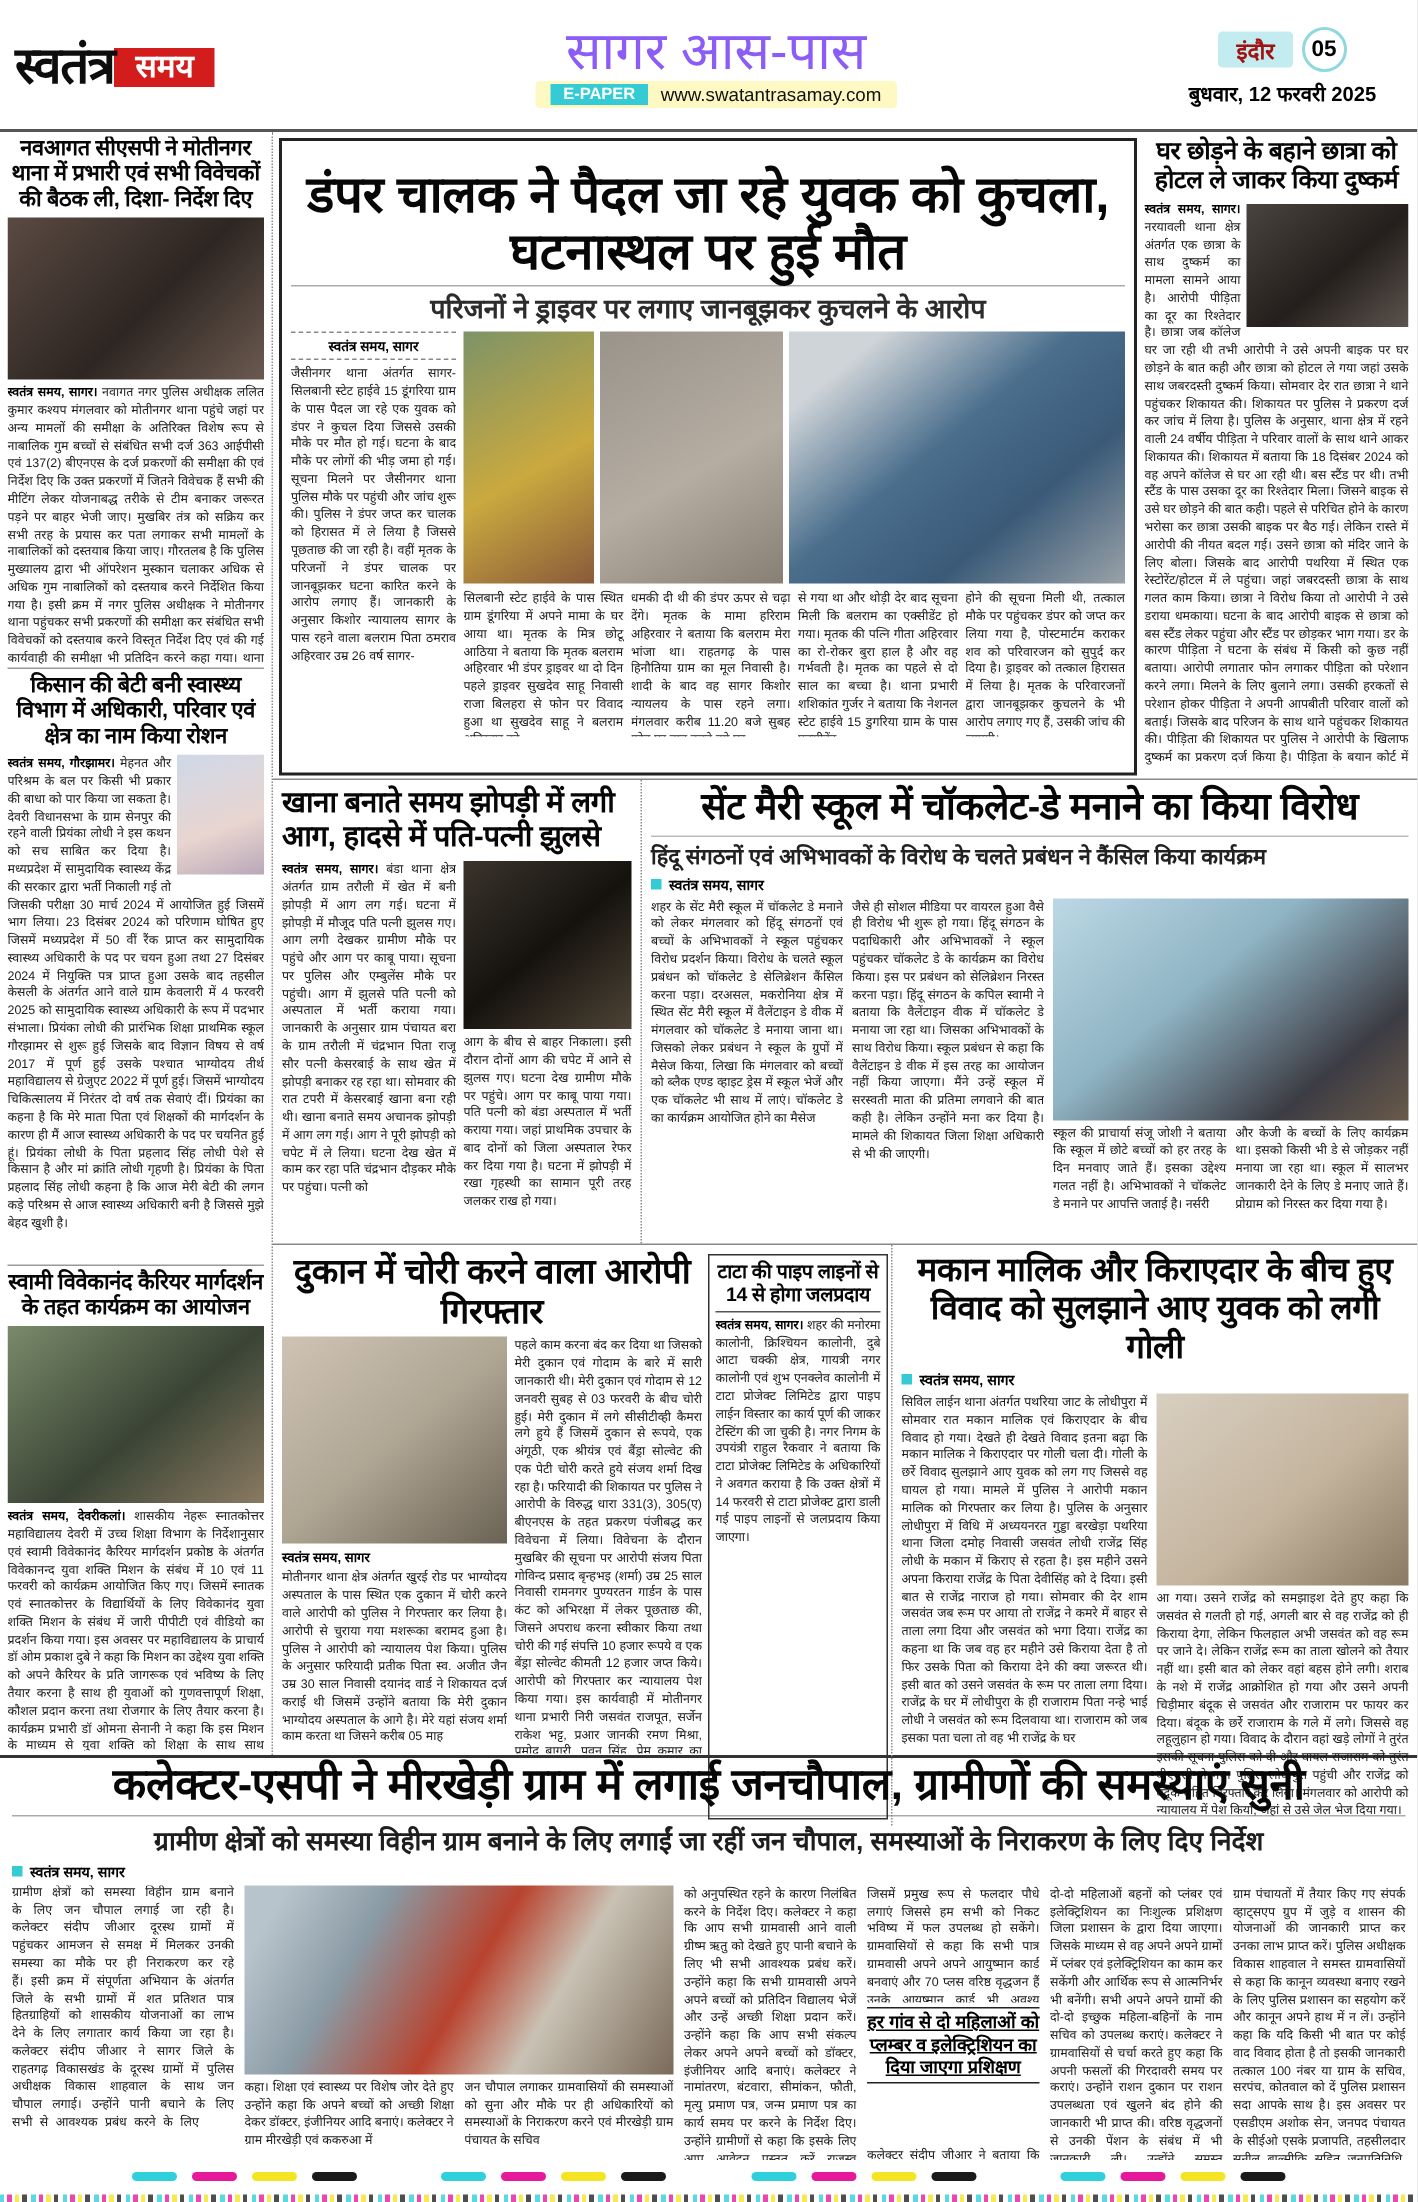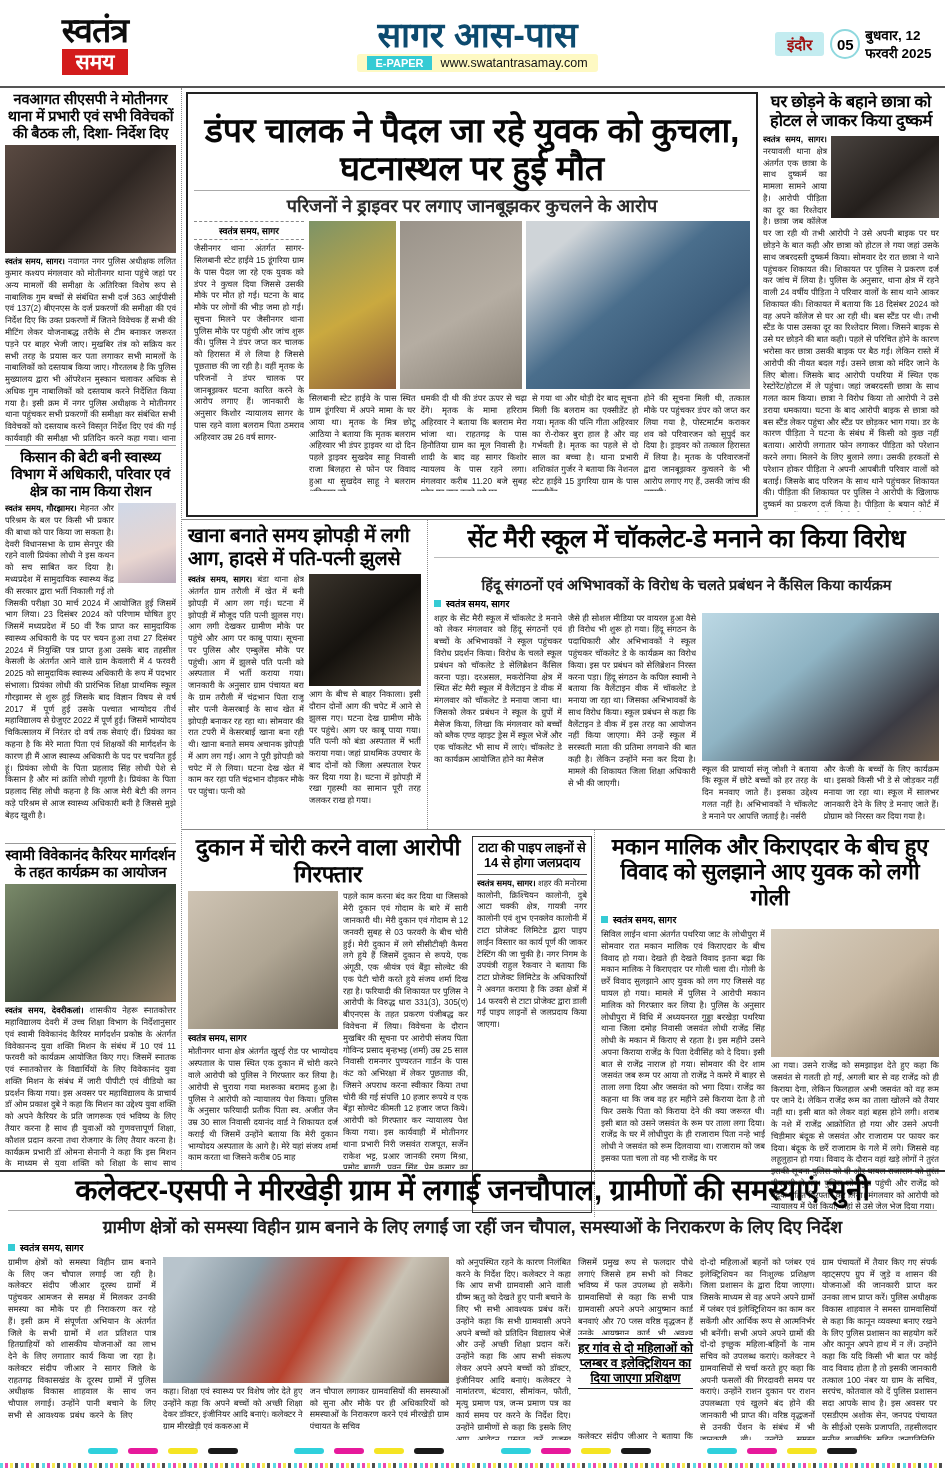--- a/index.html
+++ b/index.html
@@ -2,29 +2,29 @@
 <html><head>
 <meta charset="utf-8">
 <style>
   * { margin:0; padding:0; box-sizing:border-box; }
   html,body { background:#dcdcdc; }
   body { font-family:"Liberation Sans","DejaVu Sans",sans-serif; }
   .page { width:945px; height:1468px; background:#fff; margin:0 auto; position:relative; overflow:hidden; }
 
   
   .header { height:88px; display:flex; align-items:stretch; border-bottom:2px solid #555; padding:6px 10px 4px 10px; }
-  .logo { width:170px; display:flex; flex-direction:column; align-items:center; justify-content:center; }
+  .logo { width:170px; display:flex; flex-direction:row; align-items:center; }
   .logo-top { font-size:34px; font-weight:bold; color:#0d0d0d; letter-spacing:-1px; line-height:1; position:relative; }
   .logo-bottom { background:#d31c1c; color:#fff; font-weight:bold; font-size:21px; line-height:1.15; padding:1px 14px; margin-top:2px; }
   .masthead-center { flex:1; display:flex; flex-direction:column; align-items:center; justify-content:center; }
-  .section-title { font-size:35px; font-weight:bold; color:#0c4a6e; line-height:1.1; }
+  .section-title { font-size:35px; font-weight:normal; color:#8b5cf6; line-height:1.1; }
   .epaper-bar { margin-top:0; background:#fef9c3; border-radius:3px; padding:2px 10px; display:flex; align-items:center; gap:9px; }
   .epaper-badge { background:#35cbd4; color:#fff; font-weight:bold; font-size:11px; padding:1px 8px; }
   .website { font-size:12.5px; font-weight:normal; color:#111;text-align:right; }
-  .header-right { width:160px; display:flex; align-items:center; justify-content:center; gap:5px; }
+  .header-right { width:160px; display:flex; flex-direction:column; align-items:center; justify-content:center; gap:5px; }
   .city-row { display:flex; align-items:center; gap:6px; }
   .city-badge { background:#c3ecf0; color:#a11212; font-weight:bold; font-size:15px; padding:2px 12px; border-radius:3px; }
   .page-circle { width:30px; height:30px; border-radius:50%; background:#fff; border:2px solid #8fd8de; color:#000; font-weight:bold; font-size:15px; display:flex; align-items:center; justify-content:center; }
   .date { font-size:13.5px; font-weight:bold; color:#000; }
 
   
   .body-txt { font-size:8.3px; line-height:1.42; text-align:justify; color:#1b1b1b; overflow:hidden; }
   .dateline { font-weight:bold; color:#000; }
   .art-head { font-weight:bold; color:#070707; line-height:1.18; letter-spacing:-0.2px; }
   .byline { display:flex; align-items:center; gap:5px; font-size:9.5px; font-weight:bold; color:#000; margin:3px 0; }
@@ -75,21 +75,21 @@
   .rowB { height:310px; display:flex; border-top:1px solid #888; }
   .fire { width:246px; border-right:1px dotted #8a8a8a; padding:4px 6px; overflow:hidden; }
   .fire-head { font-size:19.5px; margin-bottom:4px; }
   .fire-content { display:flex; gap:5px; }
   .f-col1 { width:116px; height:238px; }
   .f-right { flex:1; display:flex; flex-direction:column; gap:3px; }
   .hut-photo { height:112px; background:linear-gradient(140deg,#3a342c,#15120e 50%,#4e4436); }
   .f-col2 { flex:1; height:120px; }
   .chocolate { flex:1; padding:4px 6px; overflow:hidden; }
   .choc-head { font-size:25px; text-align:center; }
-  .choc-sub { font-size:14.5px; font-weight:bold; text-align:center; color:#222; margin:3px 0; border-top:1px solid #bbb; padding-top:16px; }
+  .choc-sub { font-size:14.5px; font-weight:bold; text-align:left; color:#222; margin:3px 0; border-top:1px solid #bbb; padding-top:2px; }
   .choc-content { display:flex; gap:6px; margin-top:2px; }
   .c-col { width:128px; }
   .c-col .body-txt { height:212px; }
   .c-photostack { flex:1; display:flex; flex-direction:column; gap:3px; }
   .protest-photo { height:148px; background:linear-gradient(140deg,#bcd8e4,#8fb4c4 40%,#3c3c44 78%,#6a5a4a); }
   .c-caps { display:flex; gap:6px; flex:1; }
   .c-caps .body-txt { flex:1; height:84px; }
 
   
   .rowC { flex:1; display:flex; border-top:1px solid #888; }

